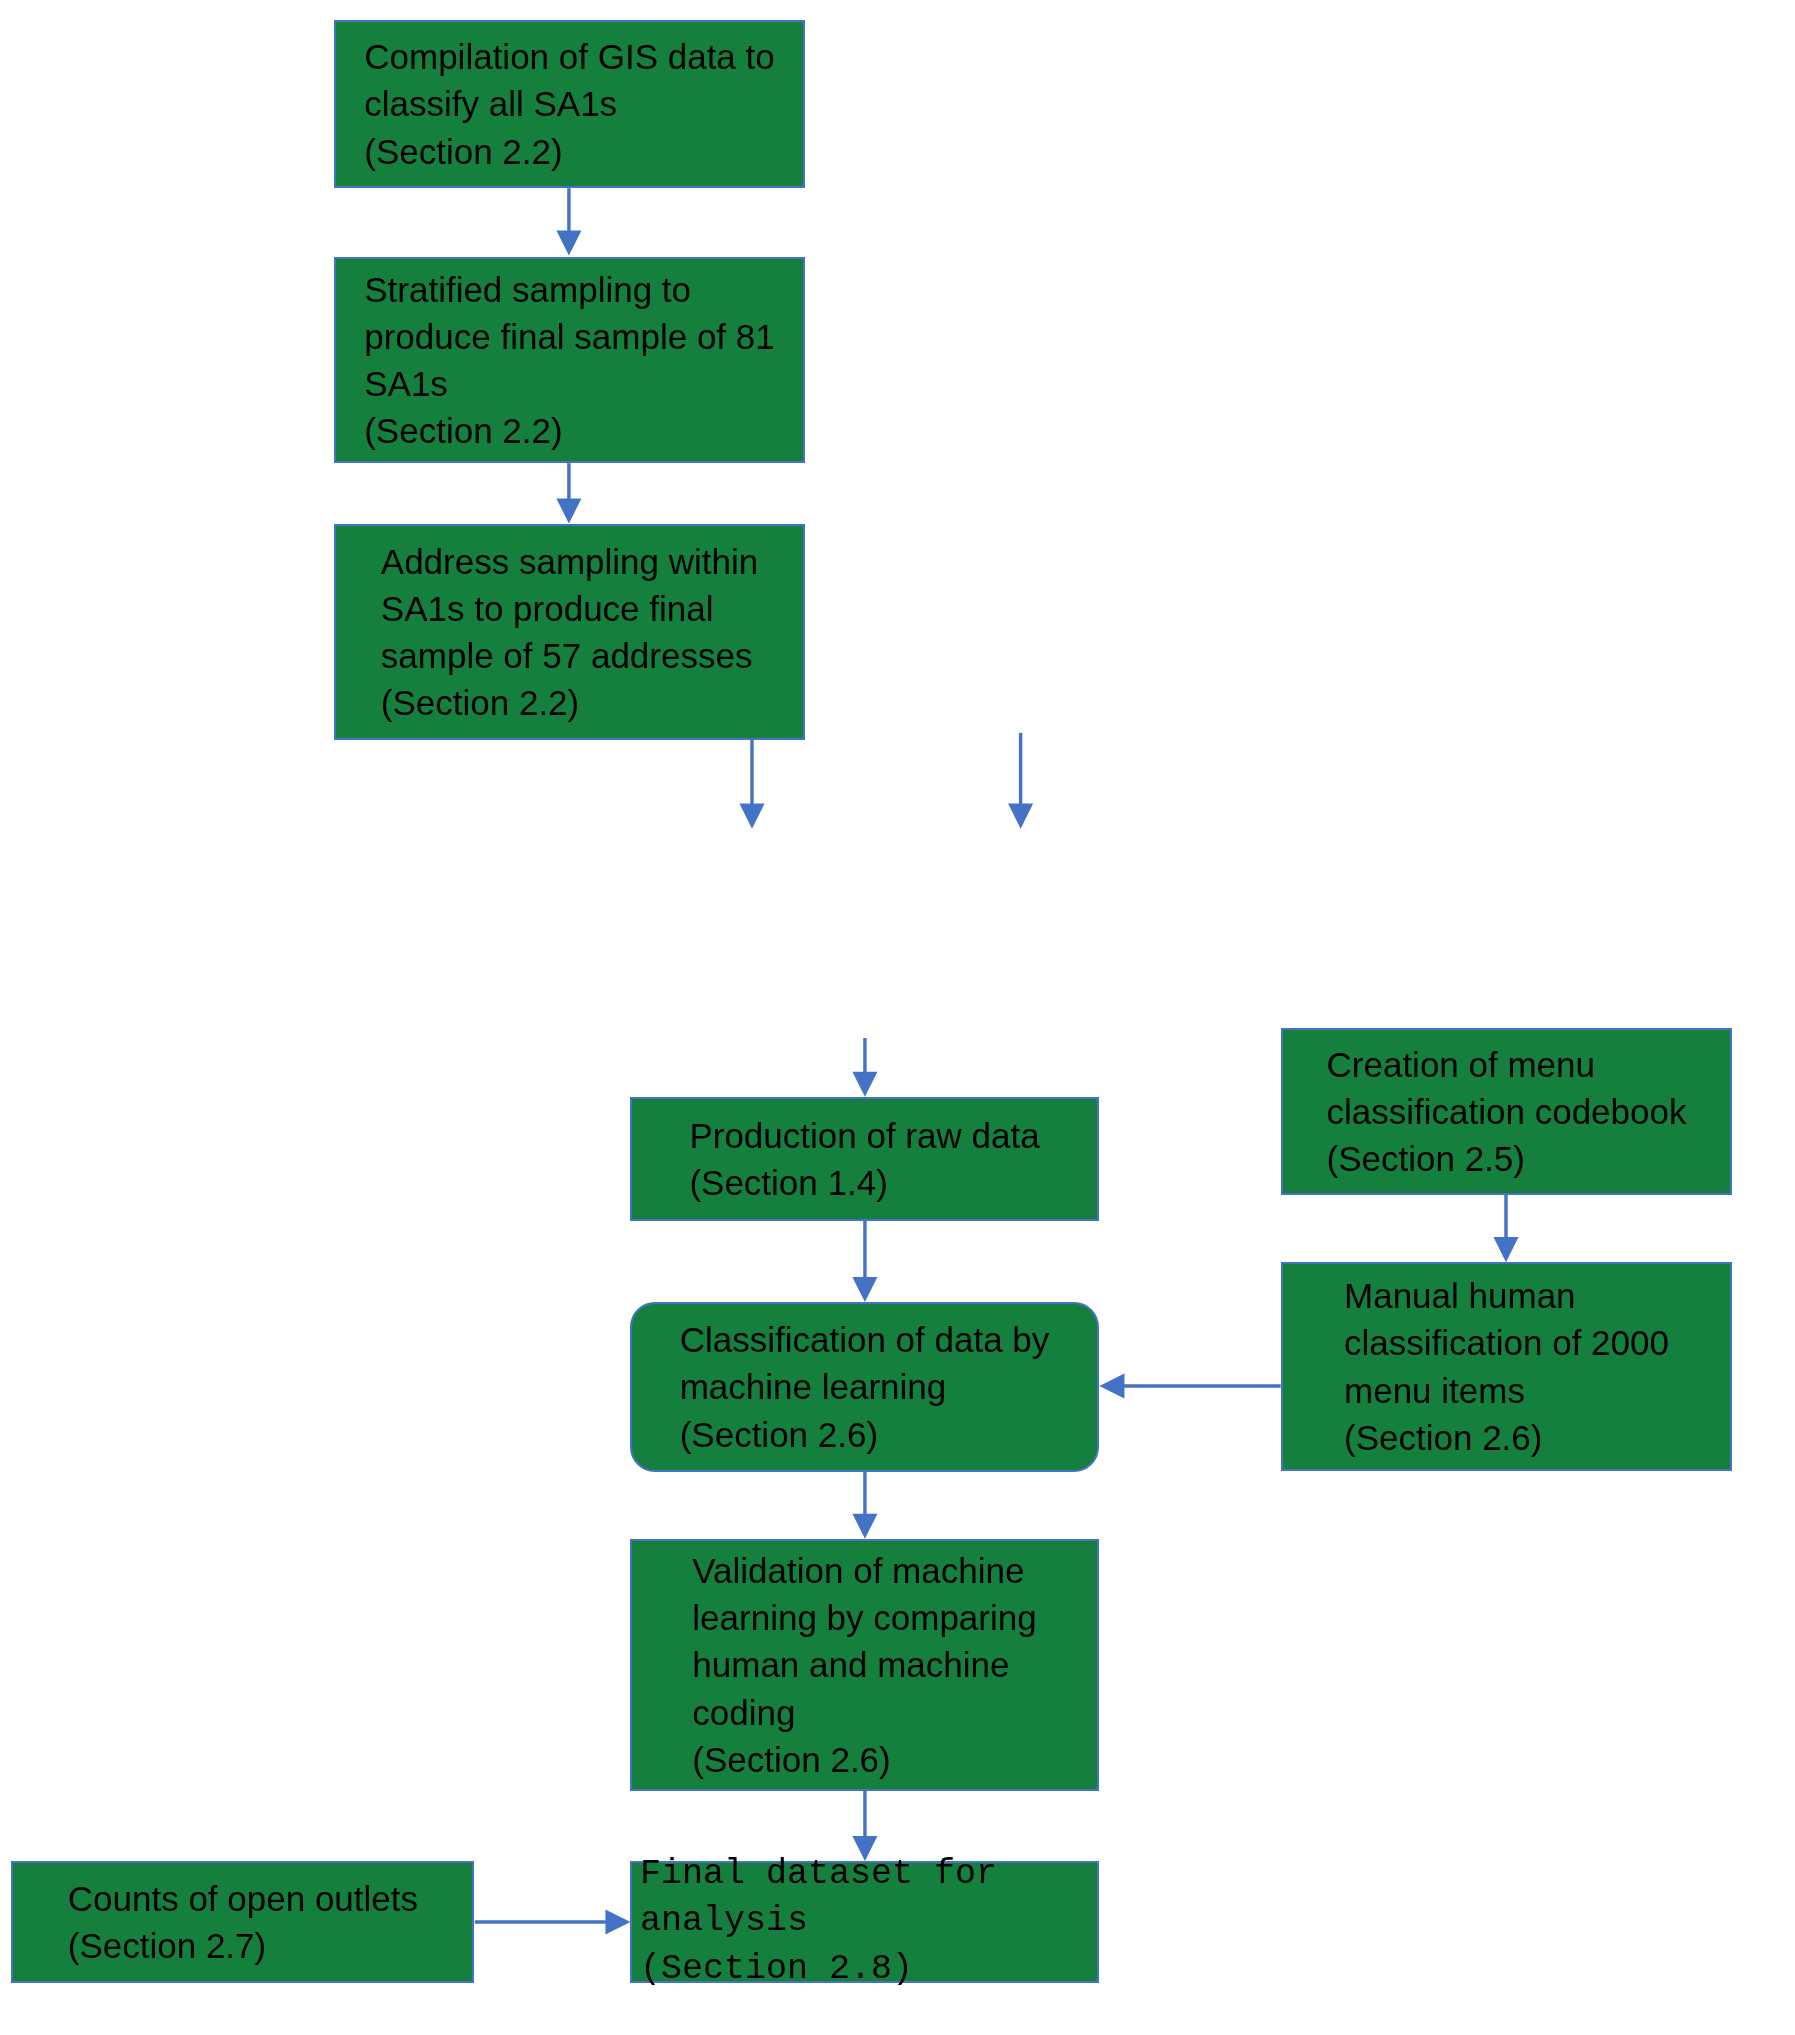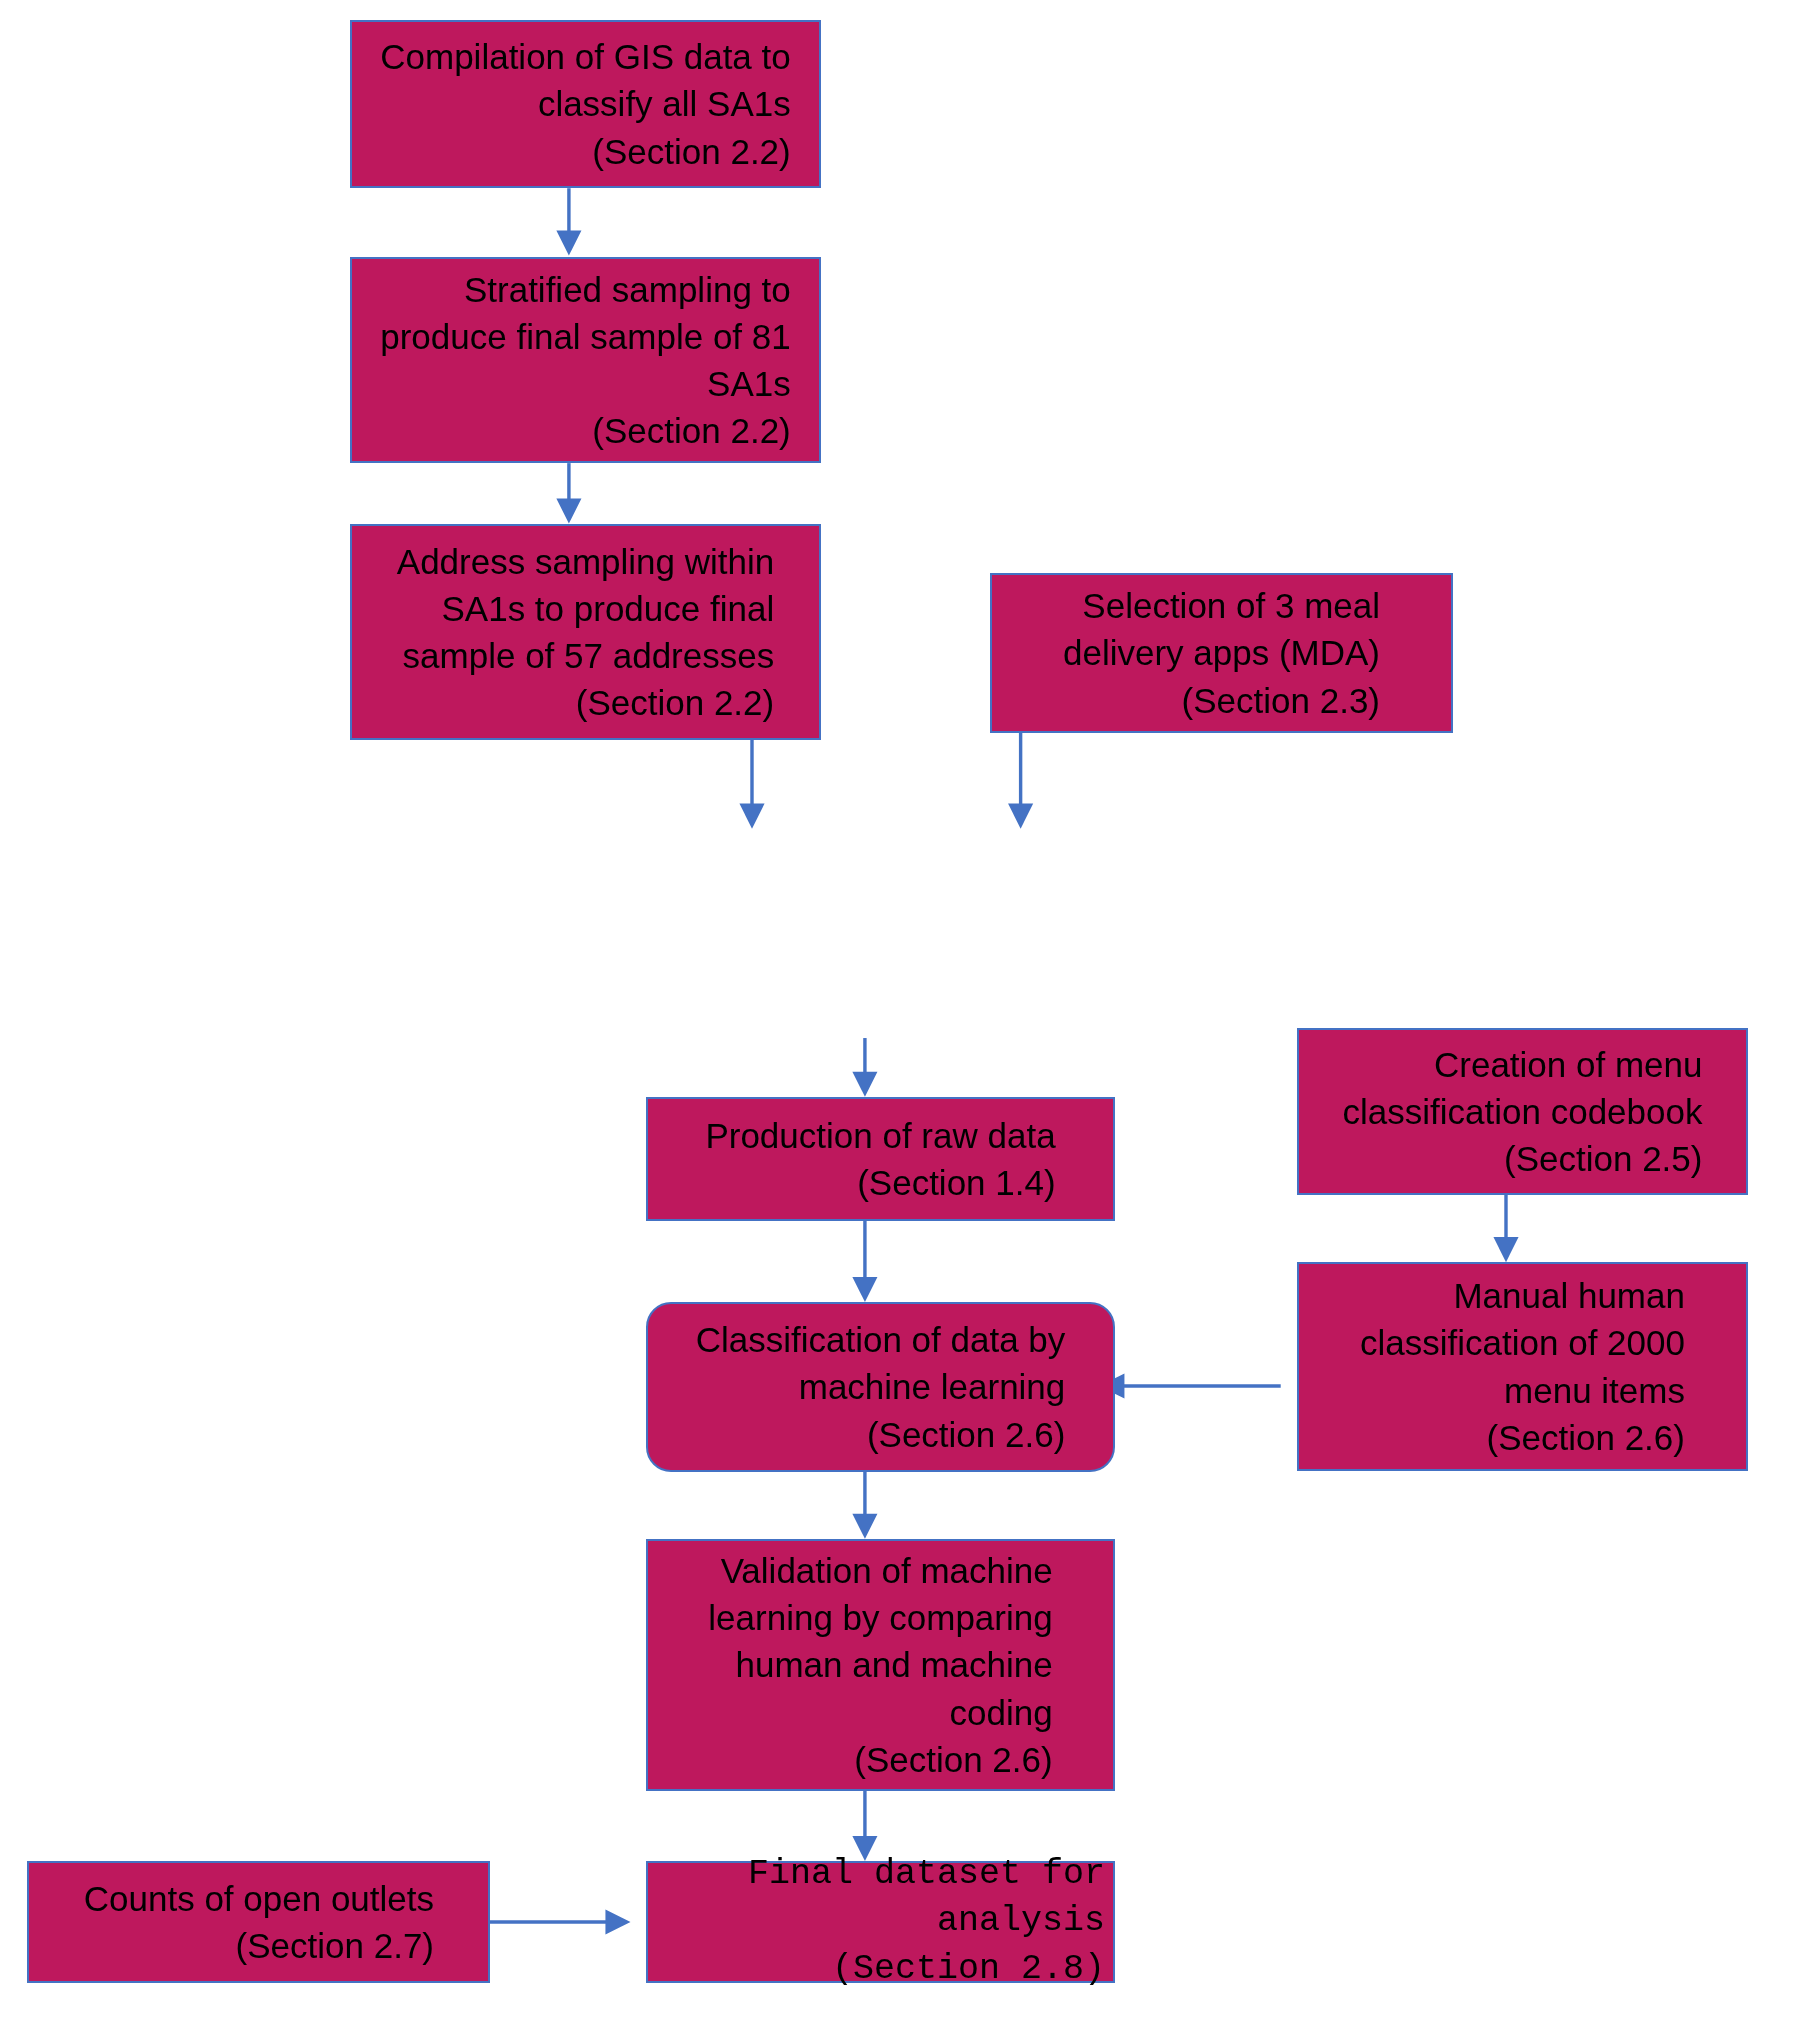--- a/index.html
+++ b/index.html
@@ -19,28 +19,27 @@
     position: absolute;
     left: 0;
     top: 0;
     width: 1796px;
     height: 2035px;
     pointer-events: none;
   }
   .node {
     position: absolute;
     box-sizing: border-box;
-    background: #be185d;
+    background: #15803d;
     border: 2.9px solid #4472C4;
     display: flex;
     align-items: center;
     justify-content: center;
-    text-align: right;
+    text-align: left;
     padding: 4.6px 8px;
-    margin-left: 16px;
   }
   .node-label {
     white-space: pre-line;
     font-size: 35px;
     line-height: 1.35;
     color: #000000;
   }
 </style>
 </head>
 <body>
@@ -118,25 +117,20 @@
 (Section 2.2)</span>
   </div>
 
   <div class="node" style="left:334px;  top:524px;  width:471px; height:216px;">
     <span class="node-label">Address sampling within
 SA1s to produce final
 sample of 57 addresses
 (Section 2.2)</span>
   </div>
 
-  <div class="node" style="left:974px; top:573px; width:463px; height:160px;">
-    <span class="node-label">Selection of 3 meal
-delivery apps (MDA)
-(Section 2.3)</span>
-  </div>
 
 
   <div class="node" style="left:630px; top:1097px; width:469px; height:124px;">
     <span class="node-label">Production of raw data
 (Section 1.4)</span>
   </div>
 
   <div class="node" style="left:1281px; top:1028px; width:451px; height:167px;">
     <span class="node-label">Creation of menu
 classification codebook

